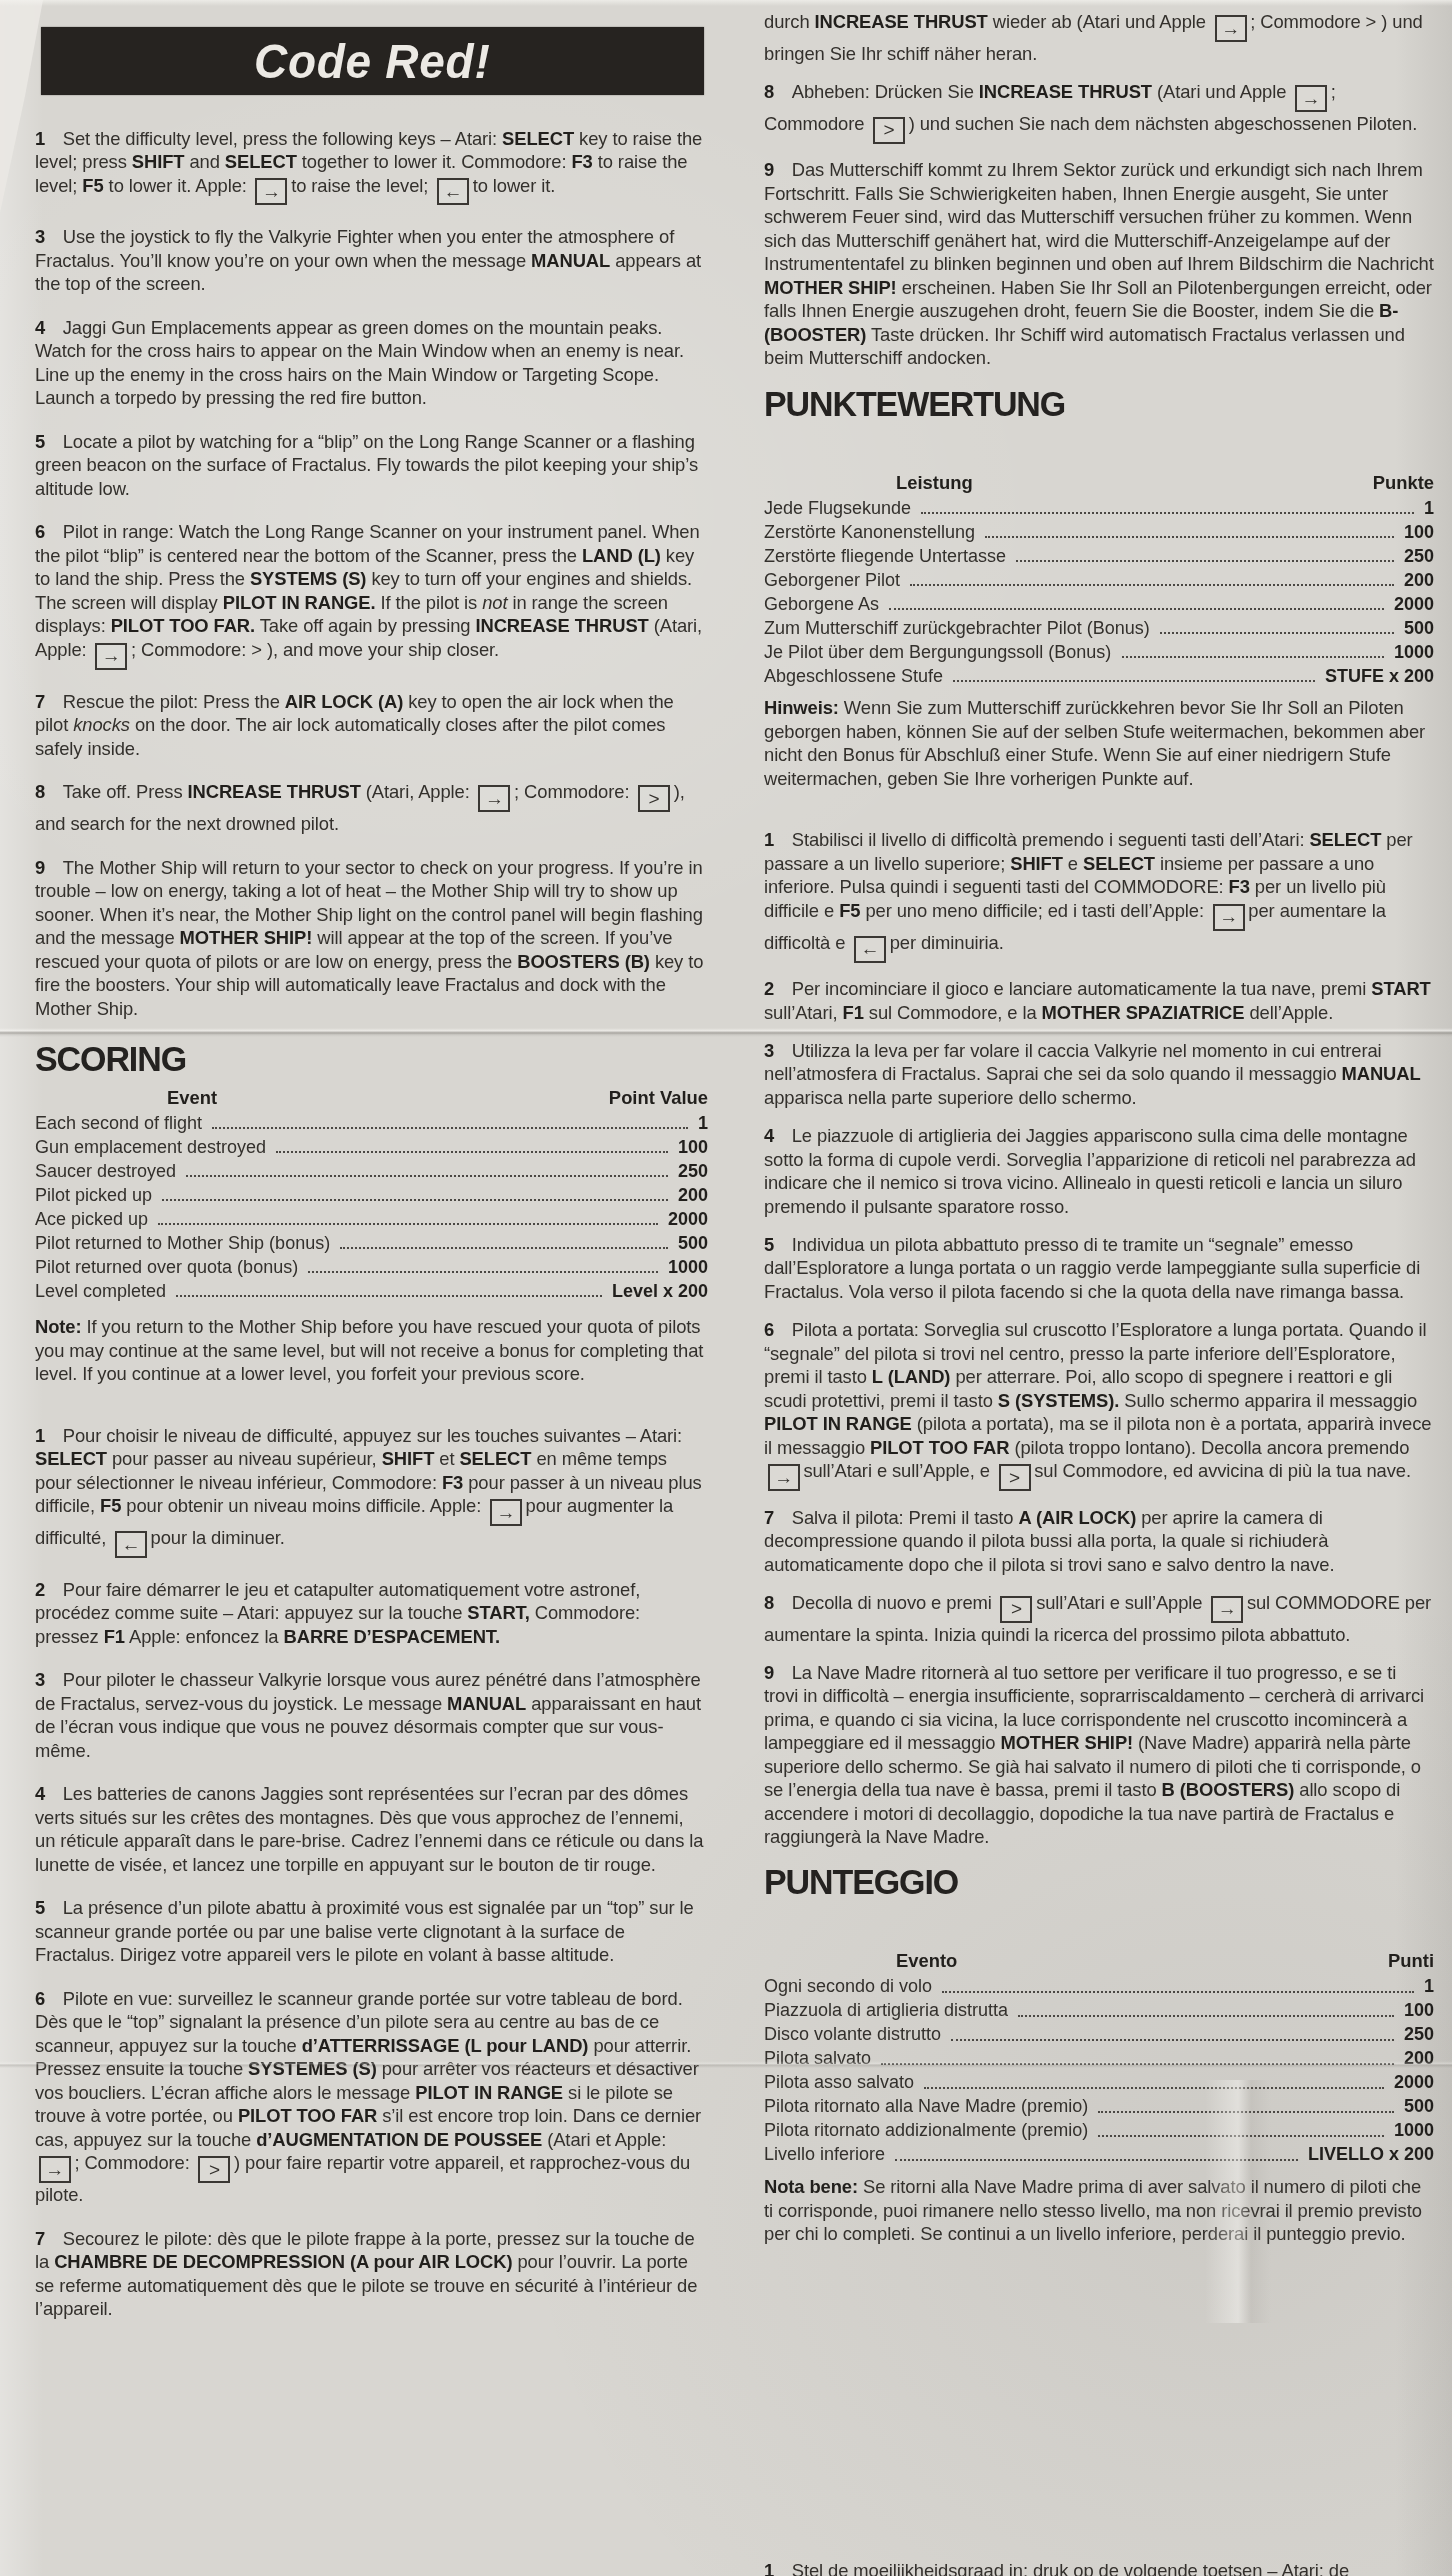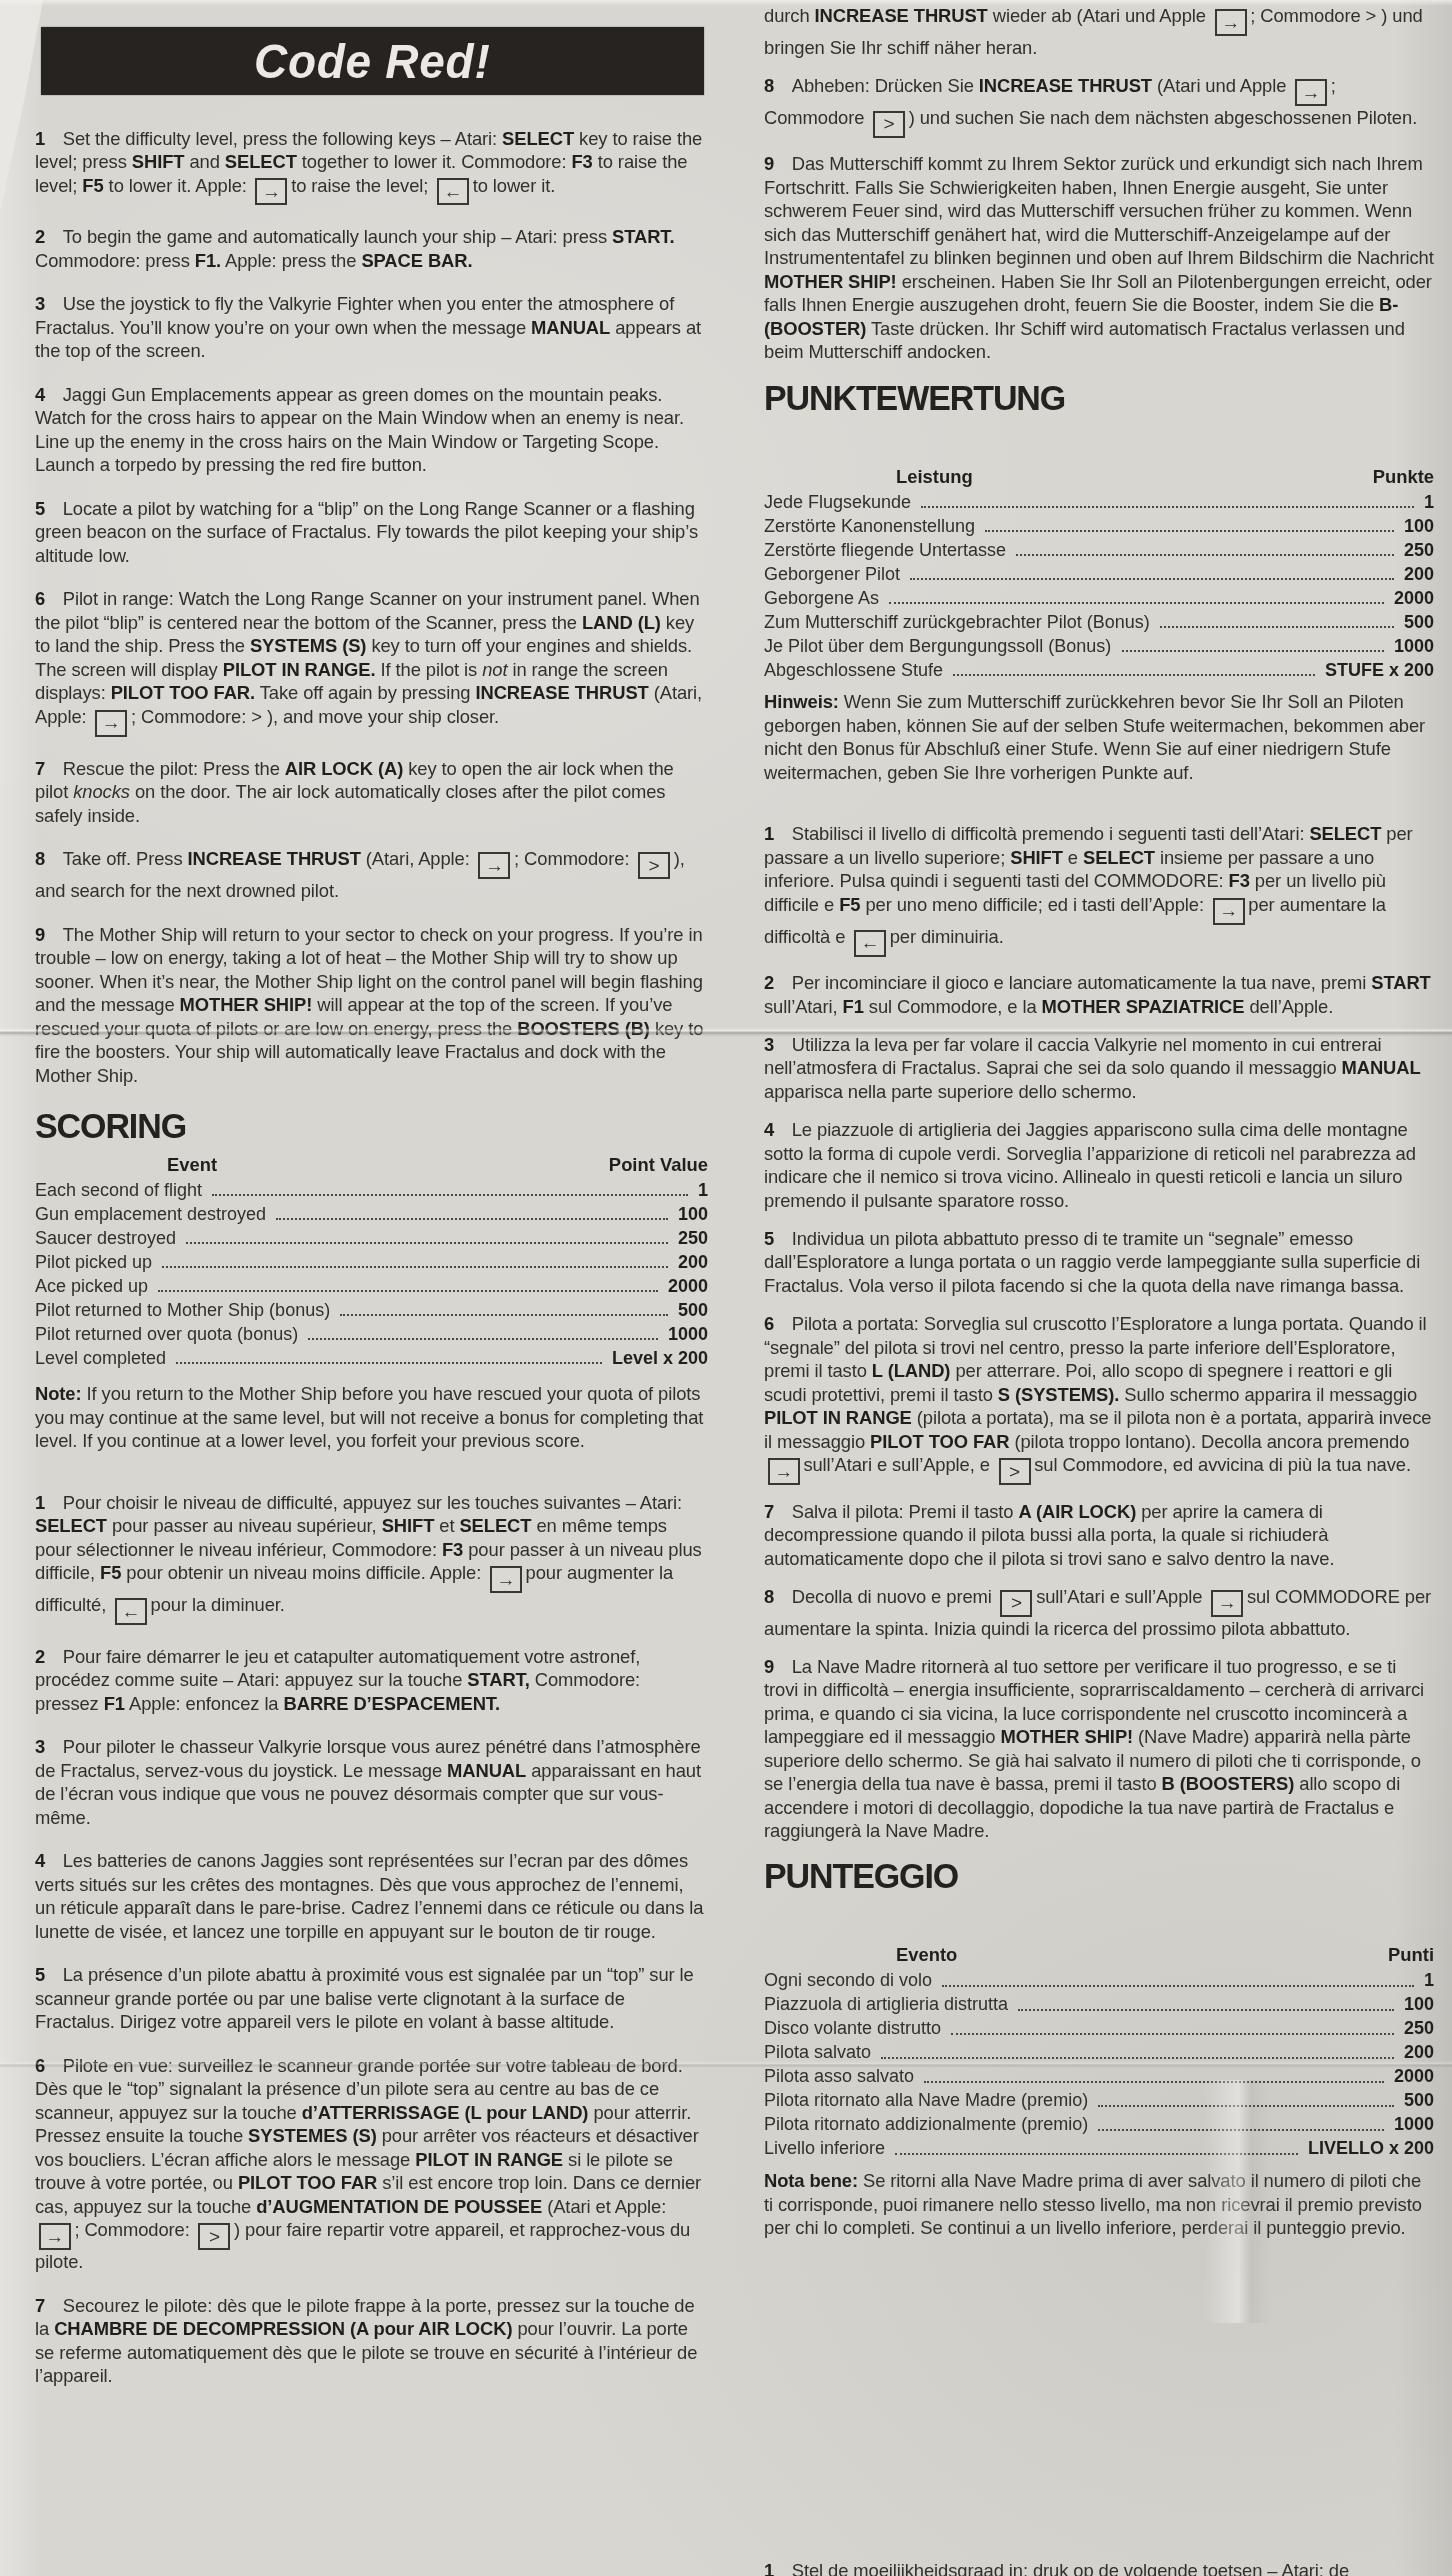--- a/index.html
+++ b/index.html
@@ -10,21 +10,21 @@
     background-image:
       radial-gradient(882px 661px at 30% 20%, rgba(255,255,255,0.20), rgba(255,255,255,0) 70%),
       radial-gradient(1029px 882px at 85% 85%, rgba(70,66,60,0.08), rgba(70,66,60,0) 70%),
       linear-gradient(to right, rgba(255,255,255,0.30), rgba(255,255,255,0) 3%, rgba(0,0,0,0) 96%, rgba(60,58,54,0.10));
     overflow:hidden;
     font-family:"Liberation Sans", sans-serif;
     color:#33302c;
   }
   .col{position:absolute;top:0;}
   .col-left{left:35px;width:673px;}
-  .col-right{left:764px;width:670px;padding-top:4px;}
+  .col-right{left:764px;width:670px;padding-top:10px;}
 
   .para{
     margin:0 0 20px 0;
     font-size:18.4px;
     line-height:23.5px;
     letter-spacing:-0.1px;
     text-align:left;
   }
   .col-right .para{margin-bottom:14.7px;}
   .para b{color:#211f1c;}
@@ -124,21 +124,20 @@
 <body>
 
 <div class="page">
   <div class="torn-corner"></div>
   <div class="top-edge"></div>
   <div class="col col-left" id="col-left">
       <div class="title-bar">
         <span class="title-text">Code Red!</span>
       </div>
       <p class="para"><span class="stepnum">1</span>Set the difficulty level, press the following keys – Atari: <b>SELECT</b> key to raise the level; press <b>SHIFT</b> and <b>SELECT</b> together to lower it. Commodore: <b>F3</b> to raise the level; <b>F5</b> to lower it. Apple: <span class="key">→</span>to raise the level; <span class="key">←</span>to lower it.</p>
-      <p class="para"><span class="stepnum">2</span>To begin the game and automatically launch your ship – Atari: press <b>START.</b> Commodore: press <b>F1.</b> Apple: press the <b>SPACE BAR.</b></p>
       <p class="para"><span class="stepnum">3</span>Use the joystick to fly the Valkyrie Fighter when you enter the atmosphere of Fractalus. You’ll know you’re on your own when the message <b>MANUAL</b> appears at the top of the screen.</p>
       <p class="para"><span class="stepnum">4</span>Jaggi Gun Emplacements appear as green domes on the mountain peaks. Watch for the cross hairs to appear on the Main Window when an enemy is near. Line up the enemy in the cross hairs on the Main Window or Targeting Scope. Launch a torpedo by pressing the red fire button.</p>
       <p class="para"><span class="stepnum">5</span>Locate a pilot by watching for a “blip” on the Long Range Scanner or a flashing green beacon on the surface of Fractalus. Fly towards the pilot keeping your ship’s altitude low.</p>
       <p class="para"><span class="stepnum">6</span>Pilot in range: Watch the Long Range Scanner on your instrument panel. When the pilot “blip” is centered near the bottom of the Scanner, press the <b>LAND (L)</b> key to land the ship. Press the <b>SYSTEMS (S)</b> key to turn off your engines and shields. The screen will display <b>PILOT IN RANGE.</b> If the pilot is <i>not</i> in range the screen displays: <b>PILOT TOO FAR.</b> Take off again by pressing <b>INCREASE THRUST</b> (Atari, Apple: <span class="key">→</span>; Commodore: &gt; ), and move your ship closer.</p>
       <p class="para"><span class="stepnum">7</span>Rescue the pilot: Press the <b>AIR LOCK (A)</b> key to open the air lock when the pilot <i>knocks</i> on the door. The air lock automatically closes after the pilot comes safely inside.</p>
       <p class="para"><span class="stepnum">8</span>Take off. Press <b>INCREASE THRUST</b> (Atari, Apple: <span class="key">→</span>; Commodore: <span class="key">&gt;</span>), and search for the next drowned pilot.</p>
       <p class="para"><span class="stepnum">9</span>The Mother Ship will return to your sector to check on your progress. If you’re in trouble – low on energy, taking a lot of heat – the Mother Ship will try to show up sooner. When it’s near, the Mother Ship light on the control panel will begin flashing and the message <b>MOTHER SHIP!</b> will appear at the top of the screen. If you’ve rescued your quota of pilots or are low on energy, press the <b>BOOSTERS (B)</b> key to fire the boosters. Your ship will automatically leave Fractalus and dock with the Mother Ship.</p>
       <h2 class="heading">SCORING</h2>
       <div class="tbl">
         <div class="tbl-head">

